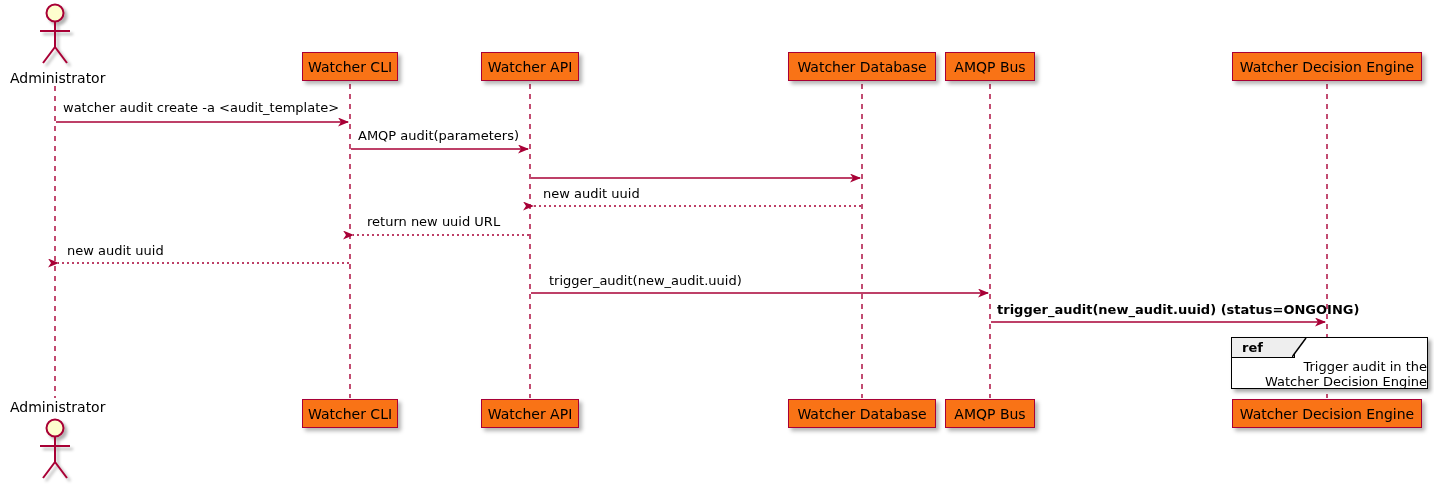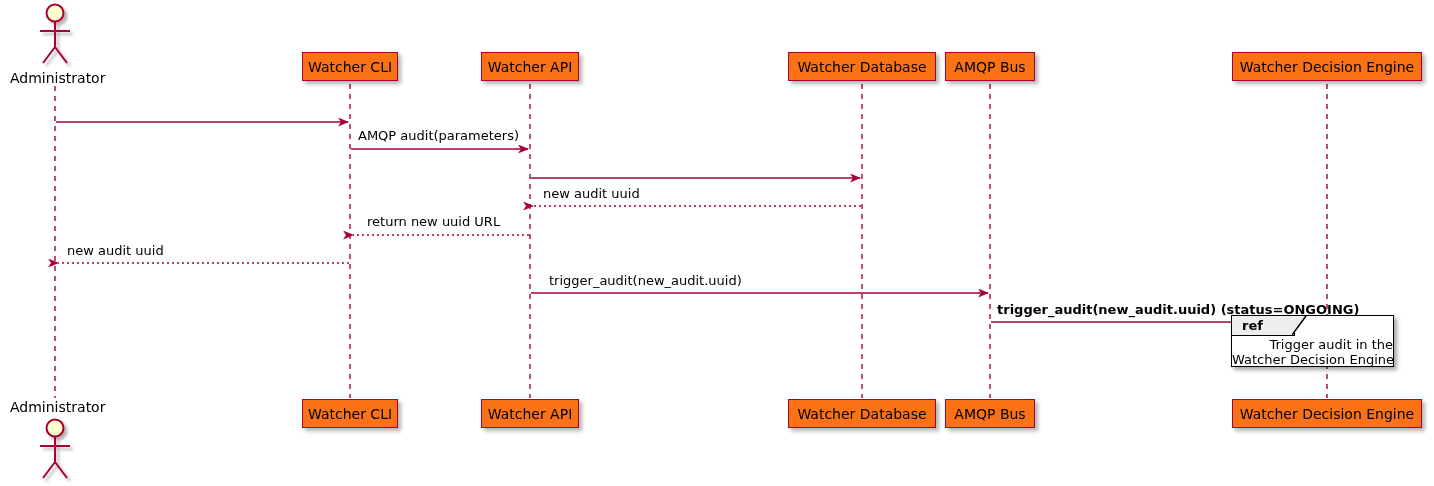--- a/index.html
+++ b/index.html
@@ -183,28 +183,29 @@
   <div class="participant" style="left:788px; top:399px; width:148px; height:29px;">
     <span>Watcher Database</span>
   </div>
   <div class="participant" style="left:945px; top:399px; width:90px; height:29px;">
     <span>AMQP Bus</span>
   </div>
   <div class="participant" style="left:1232px; top:399px; width:190px; height:29px;">
     <span>Watcher Decision Engine</span>
   </div>
 
+  <div class="msg-label" style="left:63px; top:101px;">watcher audit create -a &lt;audit_template&gt;</div>
   <div class="msg-label" style="left:358px; top:129px;">AMQP audit(parameters)</div>
   <div class="msg-label" style="left:543px; top:187px;">new audit uuid</div>
   <div class="msg-label" style="left:367px; top:215px;">return new uuid URL</div>
   <div class="msg-label" style="left:67px; top:244px;">new audit uuid</div>
   <div class="msg-label" style="left:549px; top:274px;">trigger_audit(new_audit.uuid)</div>
   <div class="msg-label" style="left:997px; top:303px;font-weight:bold;">trigger_audit(new_audit.uuid) (status=ONGOING)</div>
 
-  <div class="ref-box" style="left:1231px; top:315px; width:163px; height:52px;">
+  <div class="ref-box" style="left:1231px; top:337px; width:197px; height:52px;">
     <div class="ref-tab"></div>
     <svg style="position:absolute; left:60px; top:0; width:16px; height:20px;" viewBox="0 0 16 20" xmlns="http://www.w3.org/2000/svg">
       <path d="M0,0 L14,0 L0,19 Z" fill="#EEEEEE"></path>
       <path d="M14,0 L0,19" stroke="#000000" stroke-width="1.5" fill="none"></path>
     </svg>
     <div class="ref-tab-label">ref</div>
     <div class="ref-body">
       <div>Trigger audit in the</div>
       <div>Watcher Decision Engine</div>
     </div>

